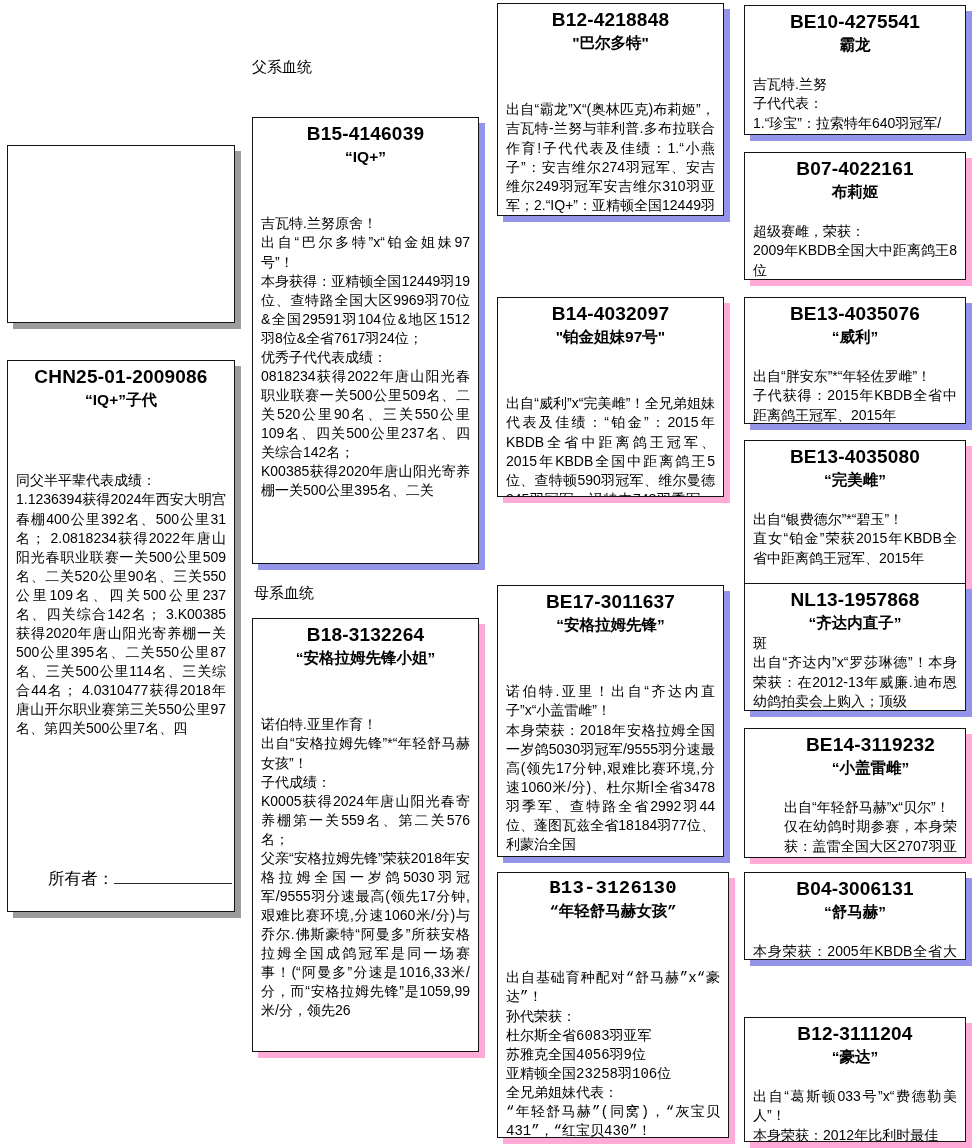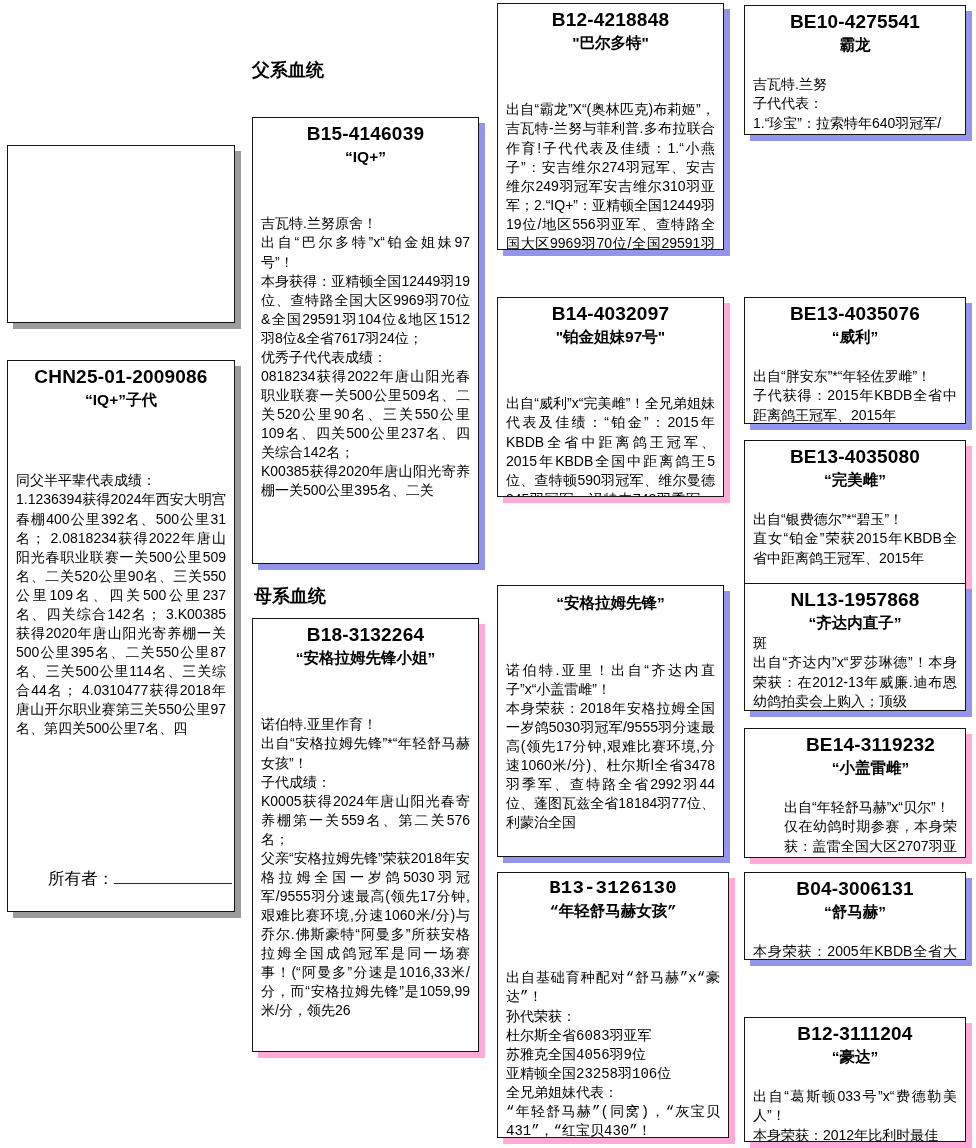--- a/index.html
+++ b/index.html
@@ -14,21 +14,21 @@
   .pbox.gray{box-shadow:6px 6px 0 0 #9c9c9c;}
 
   .ring{font-weight:bold;font-size:19px;text-align:center;line-height:1.15;letter-spacing:.2px;}
   .bname{font-weight:bold;font-size:15.5px;text-align:center;margin-top:3px;line-height:1.2;}
   .pbody{font-size:14px;line-height:1.36;white-space:pre-line;text-align:justify;text-justify:inter-ideograph;}
   .gap-xl{margin-top:62px;}
   .gap-l{margin-top:48px;}
   .gap-s{margin-top:21px;}
   .gap-0{margin-top:2px;}
 
-  .blood-label{position:absolute;font-weight:bold;font-size:18px;}
+  .blood-label{position:absolute;font-weight:normal;font-size:15px;}
   .owner{position:absolute;left:48px;top:868px;font-size:16.5px;}
   .sig{display:inline-block;width:118px;height:15px;border-bottom:1.5px solid #2a2a2a;vertical-align:baseline;}
 </style>
 </head>
 <body>
 
 <div class="canvas">
 
   <div class="blood-label" style="left:252px;top:58px;">父系血统</div>
   <div class="blood-label" style="left:254px;top:584px;">母系血统</div>
@@ -60,36 +60,37 @@
 
     <div class="ring">B18-3132264</div>
     <div class="bname">“安格拉姆先锋小姐”</div>
     <div class="pbody gap-l">诺伯特.亚里作育！
 出自“安格拉姆先锋”*“年轻舒马赫女孩”！
 子代成绩：
 K0005获得2024年唐山阳光春寄养棚第一关559名、第二关576名；
 父亲“安格拉姆先锋”荣获2018年安格拉姆全国一岁鸽5030羽冠军/9555羽分速最高(领先17分钟,艰难比赛环境,分速1060米/分)与乔尔.佛斯豪特“阿曼多”所获安格拉姆全国成鸽冠军是同一场赛事！(“阿曼多”分速是1016,33米/分，而“安格拉姆先锋”是1059,99米/分，领先26</div>
   </div>
 
-  <div class="pbox blue" style="left:497px;top:3px;width:227px;height:247px;">
+  <div class="pbox blue" style="left:497px;top:3px;width:227px;height:213px;">
 
     <div class="ring">B12-4218848</div>
     <div class="bname">"巴尔多特"</div>
     <div class="pbody gap-l">出自“霸龙”X“(奥林匹克)布莉姬”，吉瓦特-兰努与菲利普.多布拉联合作育!子代代表及佳绩：1.“小燕子”：安吉维尔274羽冠军、安吉维尔249羽冠军安吉维尔310羽亚军；2.“IQ+”：亚精顿全国12449羽19位/地区556羽亚军、查特路全国大区9969羽70位/全国29591羽104</div>
   </div>
 
   <div class="pbox pink" style="left:497px;top:297px;width:227px;height:200px;">
 
     <div class="ring">B14-4032097</div>
     <div class="bname">"铂金姐妹97号"</div>
     <div class="pbody gap-l">出自“威利”x“完美雌”！全兄弟姐妹代表及佳绩：“铂金”：2015年KBDB全省中距离鸽王冠军、2015年KBDB全国中距离鸽王5位、查特顿590羽冠军、维尔曼德345羽冠军、冯特内748羽季军、伊苏丹全国11984羽96位、2015年9次入赏前10%</div>
   </div>
 
   <div class="pbox blue" style="left:497px;top:585px;width:227px;height:272px;">
 
+    <div class="ring">BE17-3011637</div>
     <div class="bname">“安格拉姆先锋”</div>
     <div class="pbody gap-l">诺伯特.亚里！出自“齐达内直子”x“小盖雷雌”！
 本身荣获：2018年安格拉姆全国一岁鸽5030羽冠军/9555羽分速最高(领先17分钟,艰难比赛环境,分速1060米/分)、杜尔斯l全省3478羽季军、查特路全省2992羽44位、蓬图瓦兹全省18184羽77位、利蒙治全国</div>
   </div>
 
   <div class="pbox pink" style="left:497px;top:872px;width:232px;height:266px;font-family:Liberation Mono, monospace;">
 
     <div class="ring">B13-3126130</div>
     <div class="bname">“年轻舒马赫女孩”</div>
     <div class="pbody gap-l">出自基础育种配对“舒马赫”x“豪达”！
@@ -103,20 +104,27 @@
 
   <div class="pbox blue" style="left:744px;top:5px;width:222px;height:130px;">
 
     <div class="ring">BE10-4275541</div>
     <div class="bname">霸龙</div>
     <div class="pbody gap-s">吉瓦特.兰努
 子代代表：
 1.“珍宝”：拉索特年640羽冠军/</div>
   </div>
 
+  <div class="pbox pink" style="left:744px;top:152px;width:222px;height:128px;">
+
+    <div class="ring">B07-4022161</div>
+    <div class="bname">布莉姬</div>
+    <div class="pbody gap-s">超级赛雌，荣获：
+2009年KBDB全国大中距离鸽王8位</div>
+  </div>
 
   <div class="pbox blue" style="left:744px;top:297px;width:222px;height:127px;">
 
     <div class="ring">BE13-4035076</div>
     <div class="bname">“威利”</div>
     <div class="pbody gap-s">出自“胖安东”*“年轻佐罗雌”！
 子代获得：2015年KBDB全省中距离鸽王冠军、2015年</div>
   </div>
 
   <div class="pbox pink" style="left:744px;top:440px;width:222px;height:152px;">

